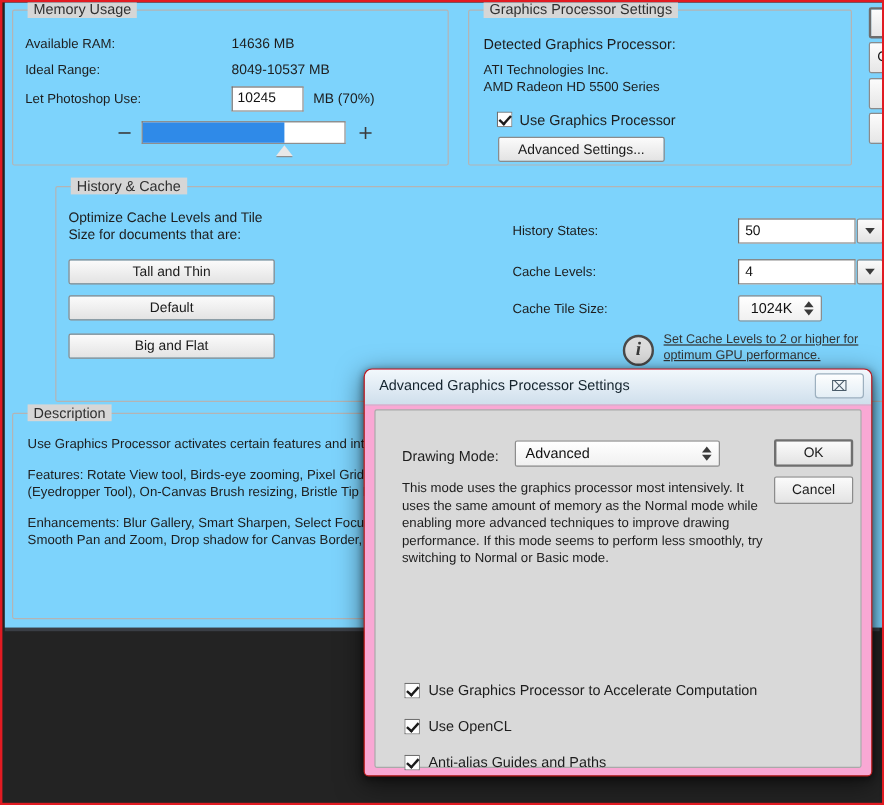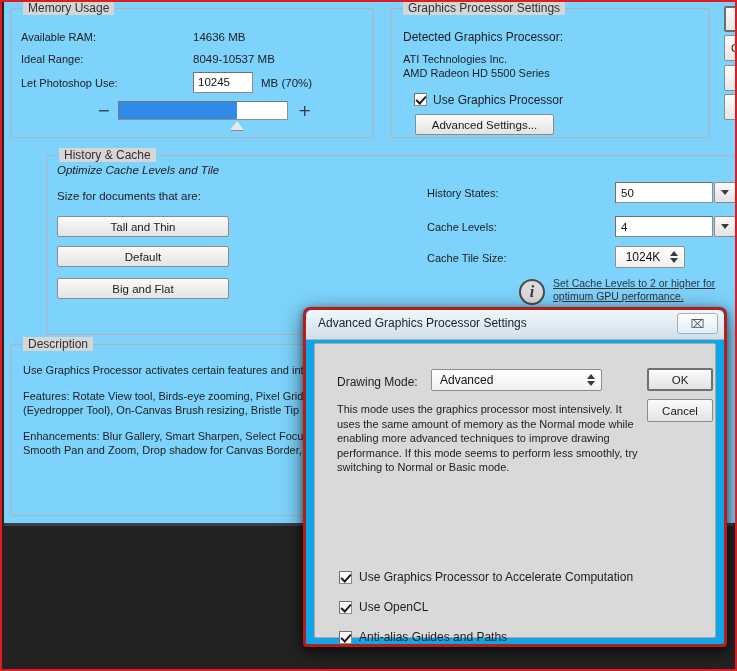--- a/index.html
+++ b/index.html
@@ -159,22 +159,22 @@
   .canvas-dark{
     position:absolute;left:2px;top:521px;right:2px;bottom:2px;
     background:#232323;
     border-top:3px solid #3a3e45;
   }
 
   
   .dlg{
     position:absolute;left:301px;top:305px;width:424px;height:340px;
     box-sizing:border-box;
-    background:#0ea5e9;
-    border:3px solid #b91c1c;
+    background:#f9a8d4;
+    border:1px solid #b91c1c;
     border-radius:7px 7px 4px 4px;
     box-shadow:0 6px 22px rgba(0,0,0,.55), 0 2px 6px rgba(0,0,0,.45);
     overflow:hidden;
   }
   .dlg-title{
     position:absolute;left:0;right:0;top:0;height:29px;
     background:linear-gradient(#f2f8fc,#dfeaf3 55%,#cfdfec);
     border-bottom:1px solid #aab6c0;
     border-radius:6px 6px 0 0;
   }
@@ -243,21 +243,21 @@
 
         <div class="cbox checked" style="left:23px;top:84px;"></div>
         <div class="lbl" style="left:42px;top:84px;font-size:12px;">Use Graphics Processor</div>
 
         <div class="btn" style="left:24px;top:105px;width:139px;height:21px;">Advanced Settings...</div>
       </div>
 
       <div class="group" id="grp-history">
         <div class="legend">History &amp; Cache</div>
 
-        <div class="lbl" style="left:10px;top:8px;font-style:italic;">Optimize Cache Levels and Tile</div>
+        <div class="lbl" style="left:10px;top:20px;">Optimize Cache Levels and Tile</div>
         <div class="lbl" style="left:10px;top:34px;">Size for documents that are:</div>
 
         <div class="btn" style="left:10px;top:60px;width:172px;height:21px;">Tall and Thin</div>
         <div class="btn" style="left:10px;top:90px;width:172px;height:21px;">Default</div>
         <div class="btn" style="left:10px;top:122px;width:172px;height:21px;">Big and Flat</div>
 
         <div class="lbl-r" style="left:380px;top:31px;width:180px;">History States:</div>
         <div class="combo" style="left:568px;top:26px;width:98px;height:21px;">50</div>
         <div class="btn" style="left:667px;top:26px;width:22px;height:21px;">
           <span class="caret-d"></span>

